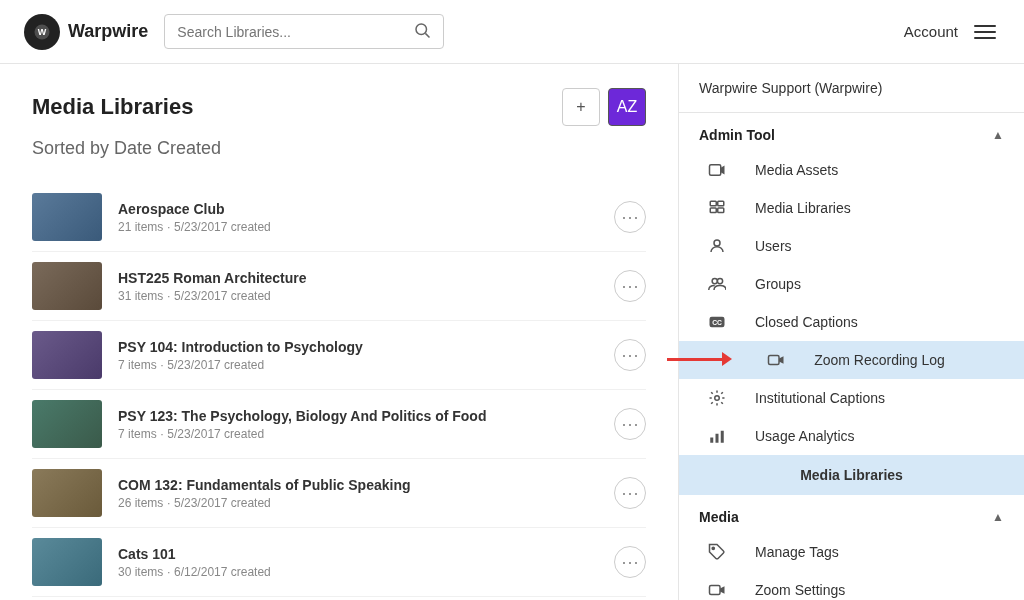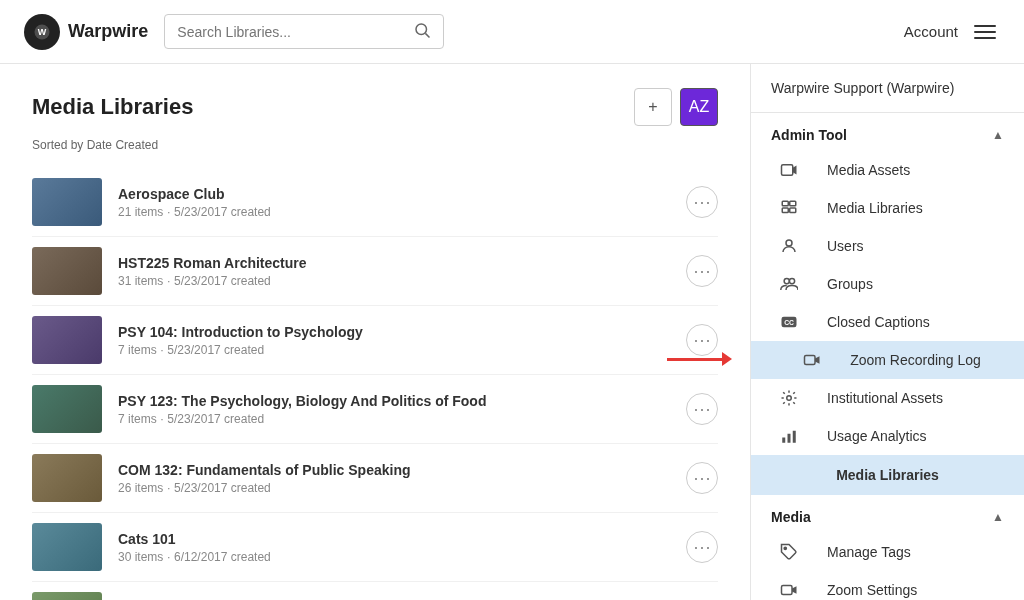--- a/index.html
+++ b/index.html
@@ -130,23 +130,23 @@
       justify-content: center;
       font-size: 16px;
       color: #555;
     }
     .btn-icon.active {
       background: #6d28d9;
       color: #fff;
       border-color: #555;
     }
     .sort-label {
-      font-size: 12px;
+      font-size: 18px;
       color: #666;
-      margin-bottom: 16px;
+      margin-bottom: 24px;
     }
 
     
     .library-list {
       display: flex;
       flex-direction: column;
       gap: 0;
     }
     .library-item {
       display: flex;
@@ -200,21 +200,21 @@
       border-radius: 50%;
       border: 1.5px solid #ccc;
       display: flex;
       align-items: center;
       justify-content: center;
       flex-shrink: 0;
     }
 
     
     .sidebar {
-      width: 274px;
+      width: 346px;
       border-left: 1px solid #e5e5e5;
       background: #fff;
       overflow-y: auto;
       flex-shrink: 0;
     }
     .sidebar-user {
       padding: 16px 20px;
       font-size: 14px;
       color: #333;
       border-bottom: 1px solid #e5e5e5;
@@ -436,21 +436,21 @@
           </div>
     <span>Zoom Recording Log</span>
   </div>
         <div class="sidebar-item">
     <div class="sidebar-item-icon">
             <svg class="icon-svg" viewBox="0 0 24 24" fill="none" stroke="#555" stroke-width="2">
               <circle cx="12" cy="12" r="3"></circle>
               <path d="M12 2v3M12 19v3M4.22 4.22l2.12 2.12M17.66 17.66l2.12 2.12M2 12h3M19 12h3M4.22 19.78l2.12-2.12M17.66 6.34l2.12-2.12"></path>
             </svg>
           </div>
-    <span>Institutional Assets</span>
+    <span>Institutional Captions</span>
   </div>
         <div class="sidebar-item">
     <div class="sidebar-item-icon">
             <svg class="icon-svg" viewBox="0 0 24 24" fill="#555">
               <rect x="3" y="14" width="4" height="7"></rect>
               <rect x="10" y="9" width="4" height="12"></rect>
               <rect x="17" y="5" width="4" height="16"></rect>
             </svg>
           </div>
     <span>Usage Analytics</span>

